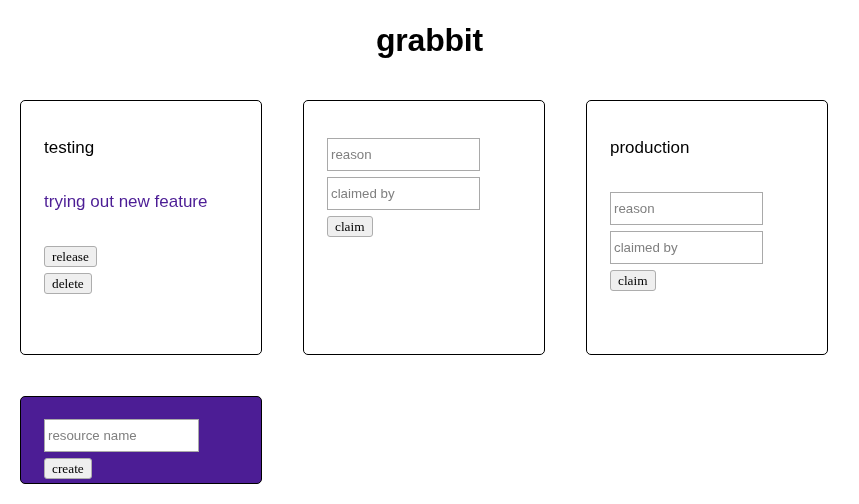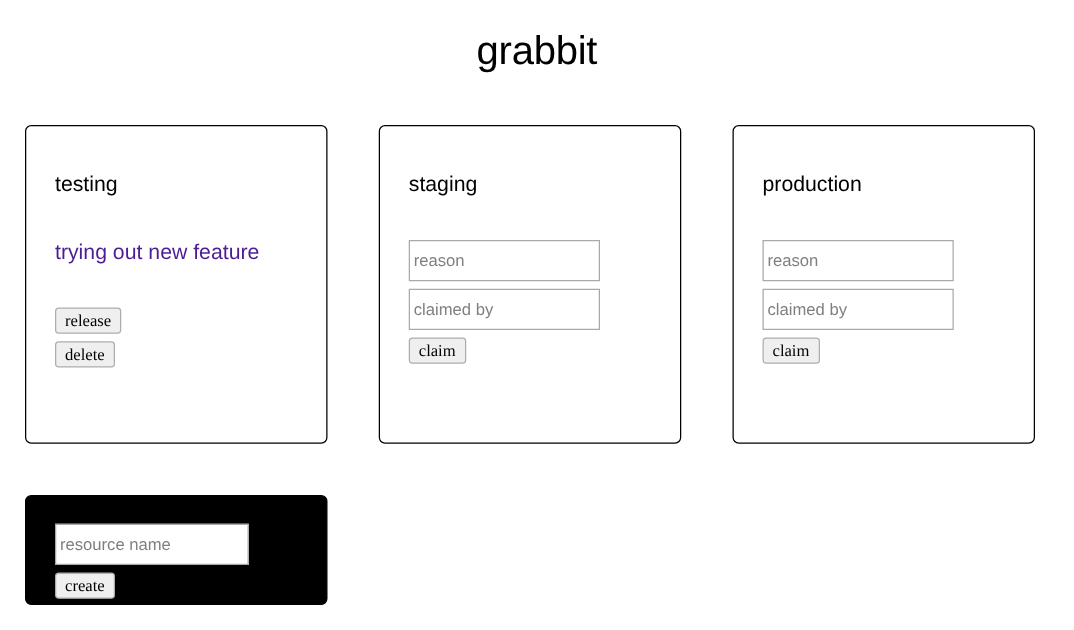--- a/index.html
+++ b/index.html
@@ -19,21 +19,21 @@
 
   .page-title {
     margin: 0;
     padding: 0;
     position: absolute;
     top: 20px;
     left: 0;
     width: 859px;
     text-align: center;
     font-size: 32px;
-    font-weight: normal;
+    font-weight: bold;
     line-height: 40px;
     letter-spacing: -0.2px;
     color: #000000;
   }
 
   .resource-row {
     position: absolute;
     top: 100px;
     left: 20px;
     width: 819px;
@@ -120,21 +120,21 @@
 
   .create-card {
     position: absolute;
     top: 396px;
     left: 20px;
     box-sizing: border-box;
     width: 242px;
     height: 88px;
     border: 1px solid #000000;
     border-radius: 5px;
-    background: #000000;
+    background: #4c1d95;
   }
   .create-inner {
     position: absolute;
     left: 23px;
     top: 22px;
   }
 </style>
 </head>
 <body>
 
@@ -148,21 +148,20 @@
       <div class="field-line">trying out new feature</div>
       <div class="btn-stack">
         <button class="ctrl-button">release</button>
         <button class="ctrl-button">delete</button>
       </div>
     </div>
   </div>
 
   <div class="card">
     <div class="card-inner">
-      <div class="card-title">staging</div>
       <input class="ctrl-input" type="text" placeholder="reason" style="">
       <input class="ctrl-input" type="text" placeholder="claimed by" style="">
       <button class="ctrl-button">claim</button>
     </div>
   </div>
 
   <div class="card">
     <div class="card-inner">
       <div class="card-title">production</div>
       <input class="ctrl-input" type="text" placeholder="reason" style="">

